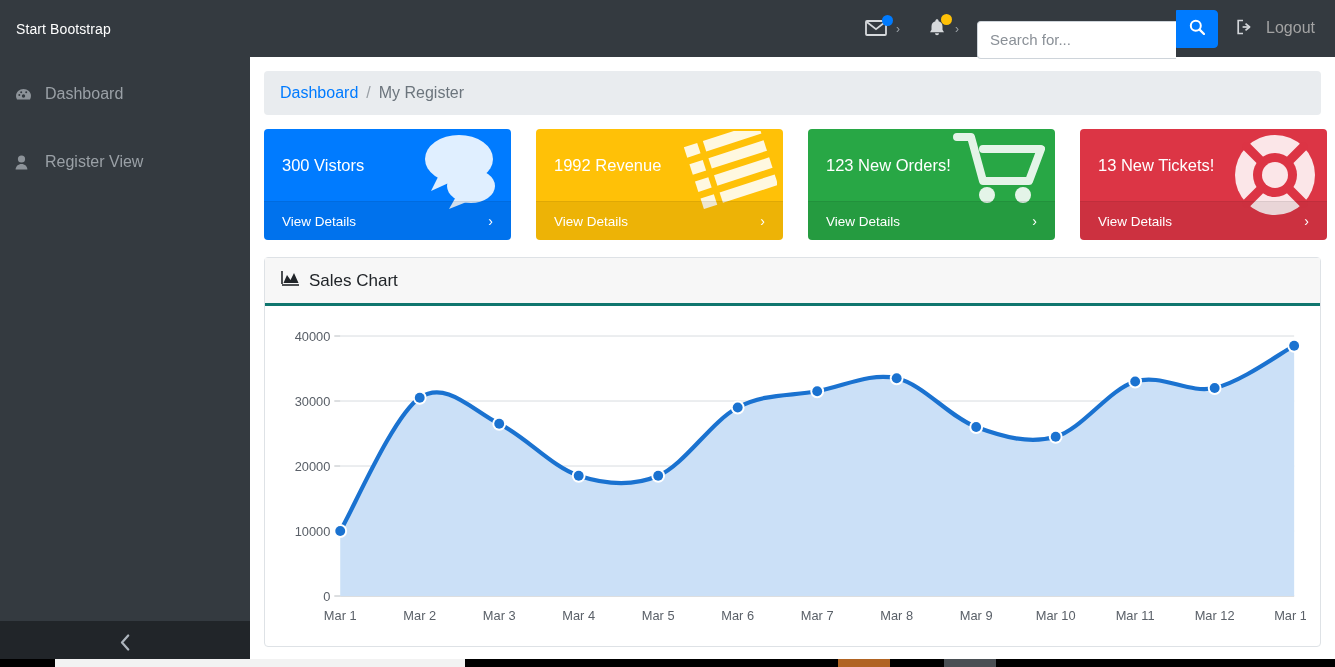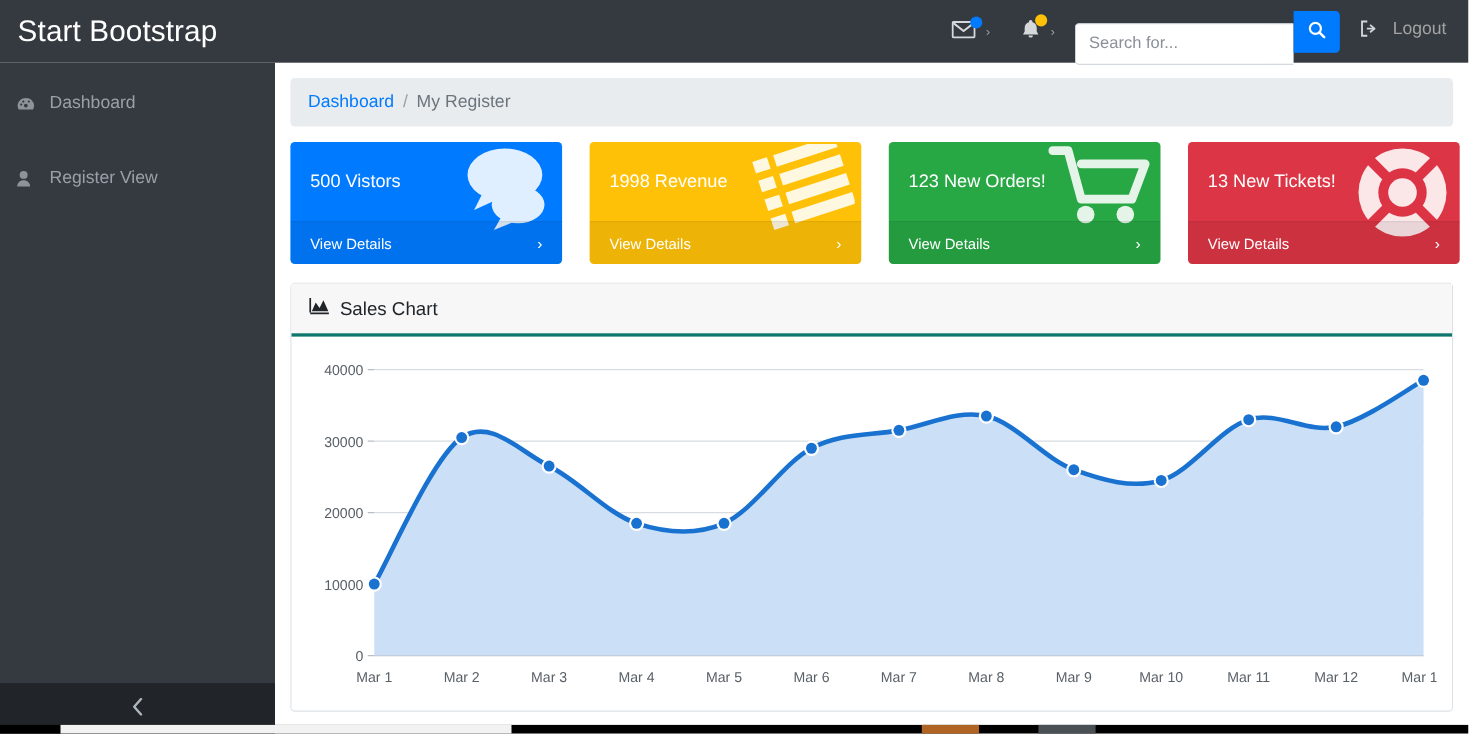--- a/index.html
+++ b/index.html
@@ -14,21 +14,21 @@
 
   
   .navbar {
     position: absolute; top: 0; left: 0; width: 1335px; height: 57px;
     background: #343a40;
     display: flex; align-items: center;
     z-index: 30;
   }
   .brand {
     width: 250px; flex: 0 0 250px;
-    color: #ffffff; font-size: 27px; font-weight: 400;
+    color: #ffffff; font-size: 14px; font-weight: 400;
     padding-left: 16px; letter-spacing: .1px;
     white-space: nowrap;
   }
   .nav-right {
     margin-left: auto; display: flex; align-items: center;
     height: 57px; padding-right: 8px;
   }
   .nav-drop {
     position: relative; display: flex; align-items: center;
     color: #cfd2d6; padding: 0 14px; height: 57px; cursor: pointer;
@@ -254,21 +254,21 @@
 
         <div class="card c-blue">
           <div class="card-icon">
             <svg width="96" height="78" viewBox="0 0 96 78">
               <ellipse cx="50" cy="28" rx="34" ry="24" fill="#ffffff"></ellipse>
               <path d="M30 44 L22 60 L44 50 Z" fill="#ffffff"></path>
               <ellipse cx="62" cy="55" rx="24" ry="17" fill="#ffffff"></ellipse>
               <path d="M48 64 L40 78 L60 70 Z" fill="#ffffff"></path>
             </svg>
           </div>
-          <div class="card-body">500 Vistors</div>
+          <div class="card-body">300 Vistors</div>
           <div class="card-footer">
             <span>View Details</span>
             <span class="arrow">›</span>
           </div>
         </div>
 
         <div class="card c-yellow">
           <div class="card-icon">
             <svg width="100" height="78" viewBox="0 0 100 78">
               <g transform="rotate(-18 50 39)">
@@ -276,21 +276,21 @@
                 <rect x="36" y="4" width="58" height="11" fill="#ffffff"></rect>
                 <rect x="16" y="22" width="14" height="11" fill="#ffffff"></rect>
                 <rect x="36" y="22" width="58" height="11" fill="#ffffff"></rect>
                 <rect x="16" y="40" width="14" height="11" fill="#ffffff"></rect>
                 <rect x="36" y="40" width="58" height="11" fill="#ffffff"></rect>
                 <rect x="16" y="58" width="14" height="11" fill="#ffffff"></rect>
                 <rect x="36" y="58" width="58" height="11" fill="#ffffff"></rect>
               </g>
             </svg>
           </div>
-          <div class="card-body">1998 Revenue</div>
+          <div class="card-body">1992 Revenue</div>
           <div class="card-footer">
             <span>View Details</span>
             <span class="arrow">›</span>
           </div>
         </div>
 
         <div class="card c-green">
           <div class="card-icon">
             <svg width="96" height="78" viewBox="0 0 96 78">
               <path d="M4 6 h14 l12 44 h46 l12 -32 h-58" fill="none" stroke="#ffffff" stroke-width="8" stroke-linejoin="round" stroke-linecap="round"></path>

